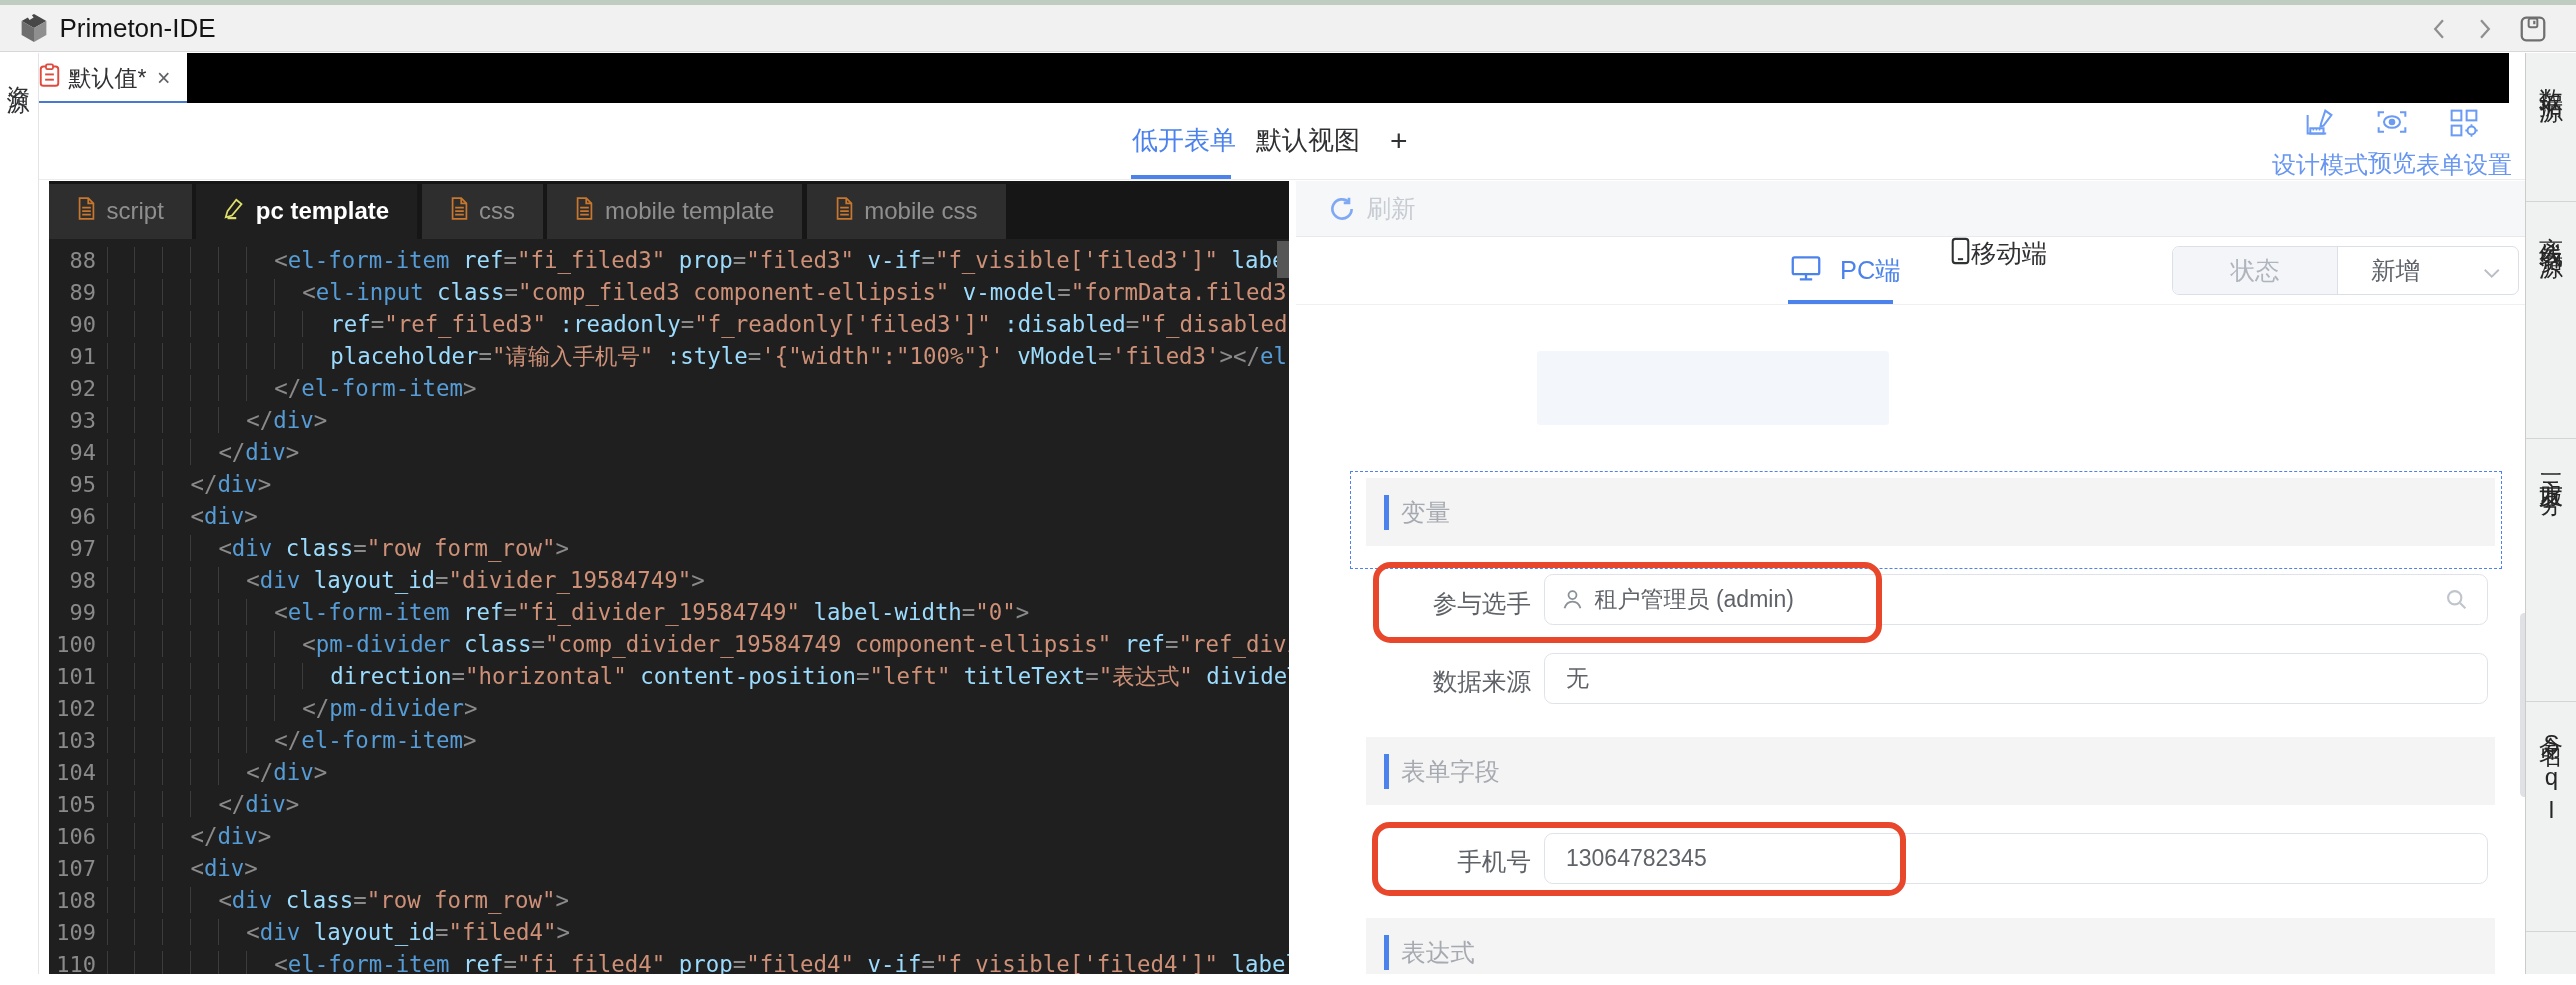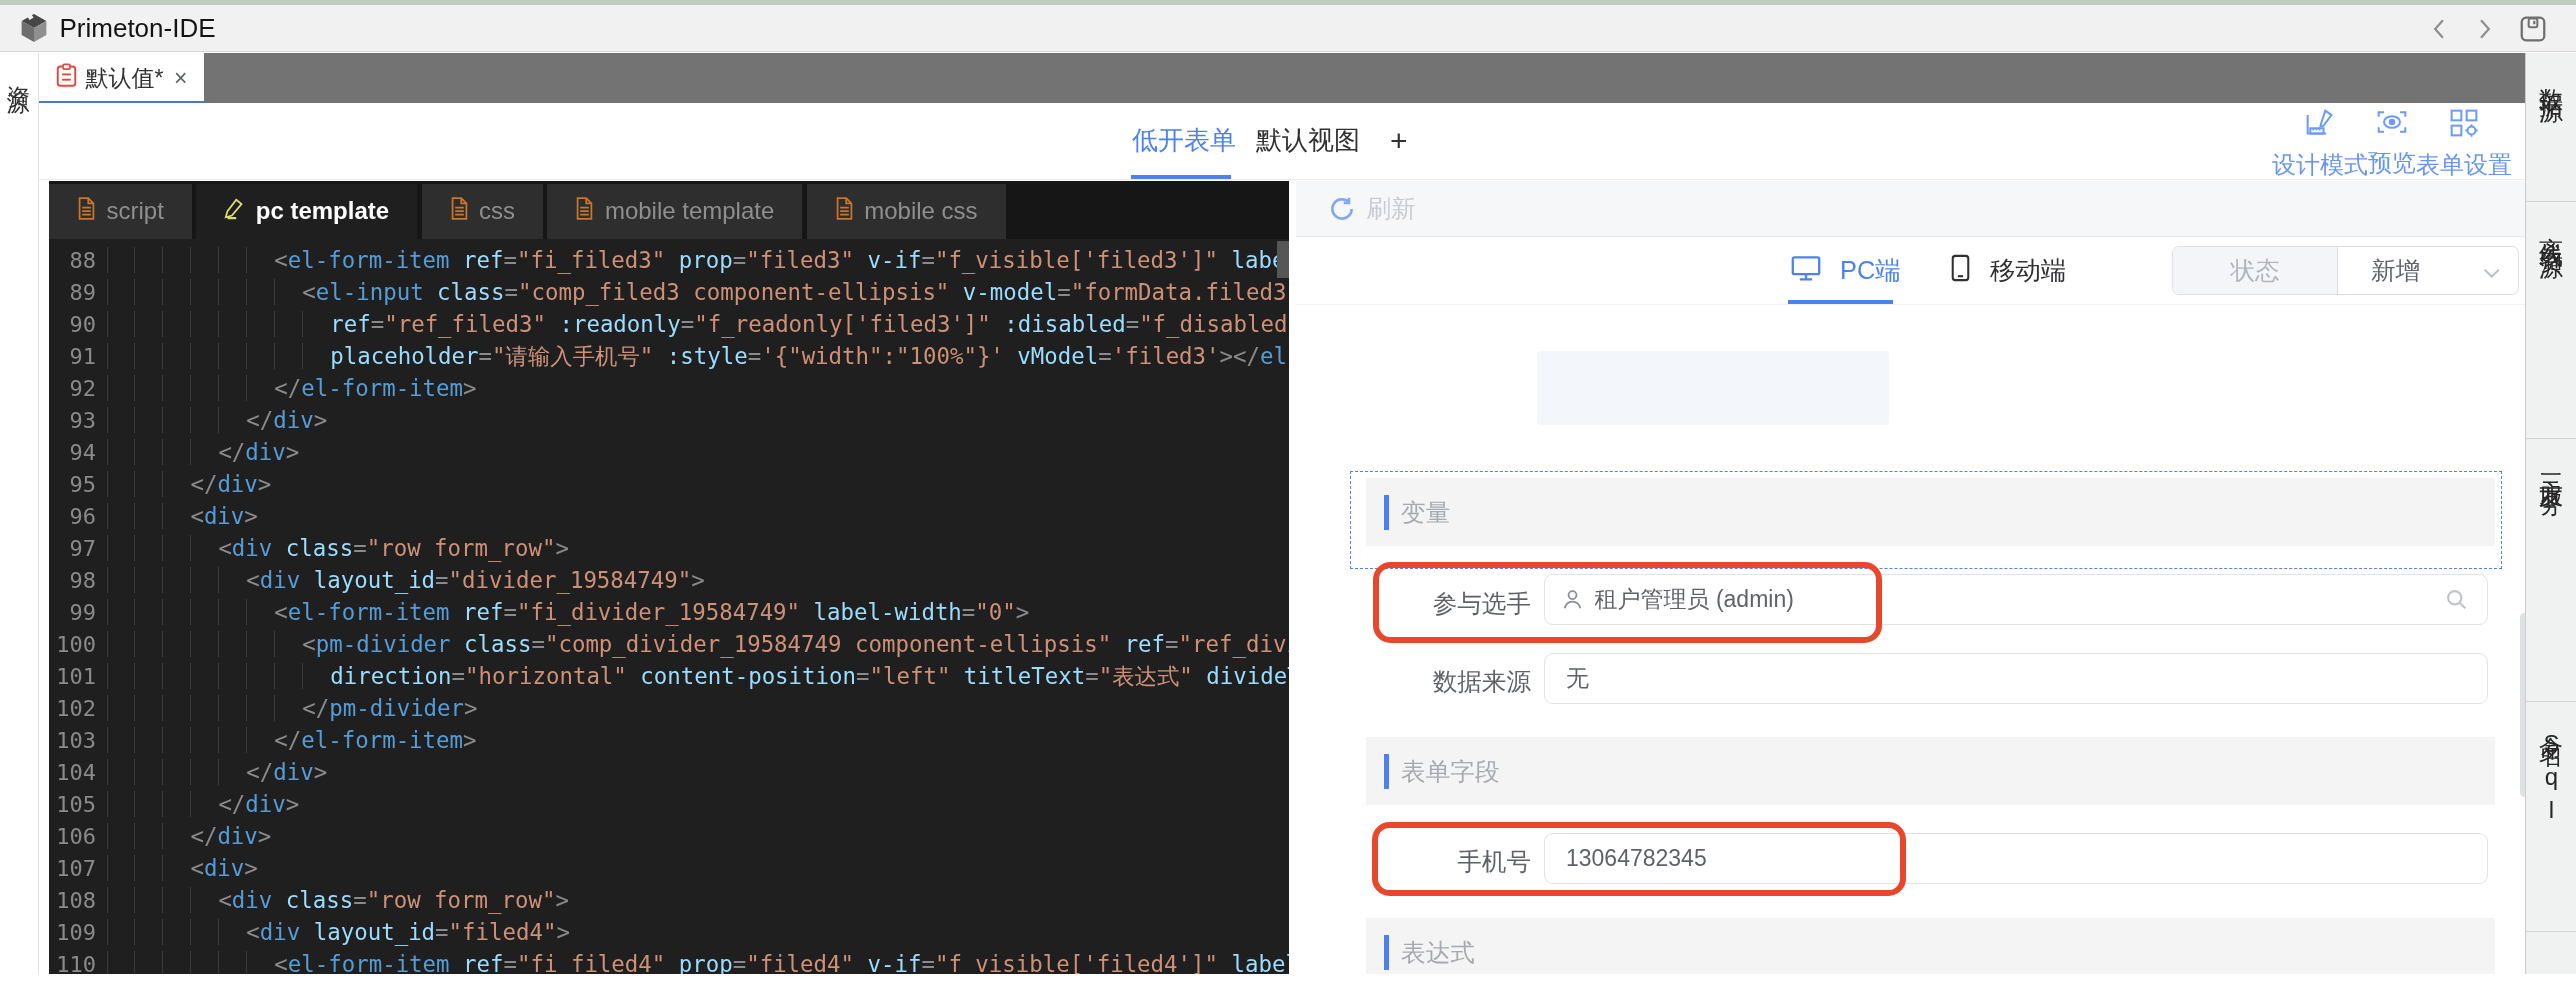--- a/index.html
+++ b/index.html
@@ -10,21 +10,21 @@
   
   .top-strip{position:absolute;left:0;top:0;width:100%;height:5.3px;background:#bfcdc1}
   .app-header{position:absolute;left:0;top:5.3px;width:100%;height:47px;background:#f1f1f1;
     border-bottom:0.9px solid #d7d7d7;display:flex;align-items:center}
   .logo{margin-left:19px;display:flex}
   .app-title{margin-left:10.5px;font-size:26px;font-weight:500;color:#141414}
   .header-nav{position:absolute;right:30px;top:0;height:47px;display:flex;align-items:center;gap:26px}
   .nav-btn{display:flex;align-items:center;cursor:pointer}
 
   
-  .file-tab-row{position:absolute;left:39px;top:53px;width:2487px;height:51px;background:#737373;
+  .file-tab-row{position:absolute;left:22px;top:53px;width:2487px;height:51px;background:#000000;
     border-bottom:0.9px solid #d8d8d8}
   .file-tab{position:absolute;left:0;top:0;width:165px;height:51px;background:#fff;
     display:flex;align-items:center;justify-content:center;gap:8.8px;font-size:23px;color:#303133}
   .file-tab-underline{position:absolute;left:0;bottom:-0.9px;width:165px;height:4.4px;background:#4878d0}
   .tab-close{font-size:23px;color:#5f6368;margin-left:1.8px}
 
   
   .left-rail{position:absolute;left:0;top:53px;width:39px;height:933px;background:#fff;
     border-right:0.9px solid #e4e4e4;display:flex;justify-content:center}
   .rail-text{margin-top:14px;writing-mode:vertical-rl;text-orientation:upright;
@@ -61,21 +61,21 @@
   .preview{position:absolute;left:1296px;top:181px;width:1229px;height:805px;background:#fff}
   .refresh-bar{position:absolute;left:0;top:0;width:100%;height:56px;background:#f6f7f8;
     border-bottom:0.9px solid #e7e9ec;display:flex;align-items:center}
   .refresh-bar svg{margin-left:32px}
   .refresh-label{margin-left:10.5px;font-size:24.6px;color:#c7cbd2}
   .device-row{position:absolute;left:0;top:56px;width:100%;height:68px;background:#fff;
     border-bottom:0.9px solid #eef0f2}
   .pc-tab{position:absolute;left:495px;top:0;height:68px;display:flex;align-items:center;gap:19px;
     color:#4c82ec;font-size:25.4px;cursor:pointer}
   .pc-underline{position:absolute;left:492px;bottom:0;width:105px;height:4.4px;background:#4c82ec}
-  .mobile-tab{position:absolute;left:655px;top:0;height:68px;display:flex;align-items:center;gap:20px;
+  .mobile-tab{position:absolute;left:655px;top:0;height:68px;display:flex;align-items:flex-start;gap:1px;
     color:#303133;font-size:25.4px;cursor:pointer}
   .state-control{position:absolute;left:876px;top:8.8px;width:347px;height:49px;border:0.9px solid #dcdfe6;
     border-radius:7px;display:flex;overflow:hidden;background:#fff}
   .state-label{width:165px;background:#f3f5f8;border-right:0.9px solid #dcdfe6;display:flex;
     align-items:center;justify-content:center;font-size:24.6px;color:#b0b4bc}
   .state-value{flex:1;display:flex;align-items:center;padding-left:33px;font-size:24.6px;color:#5f646b}
   .state-chevron{position:absolute;right:17.5px;top:19px}
 
   .pcontent{position:absolute;left:16px;top:125px;width:100%;height:680px;background:#fff;overflow:hidden}
   .ph-box{position:absolute;left:225px;top:45px;width:352px;height:74px;background:#f3f6fb;border-radius:3.5px}

